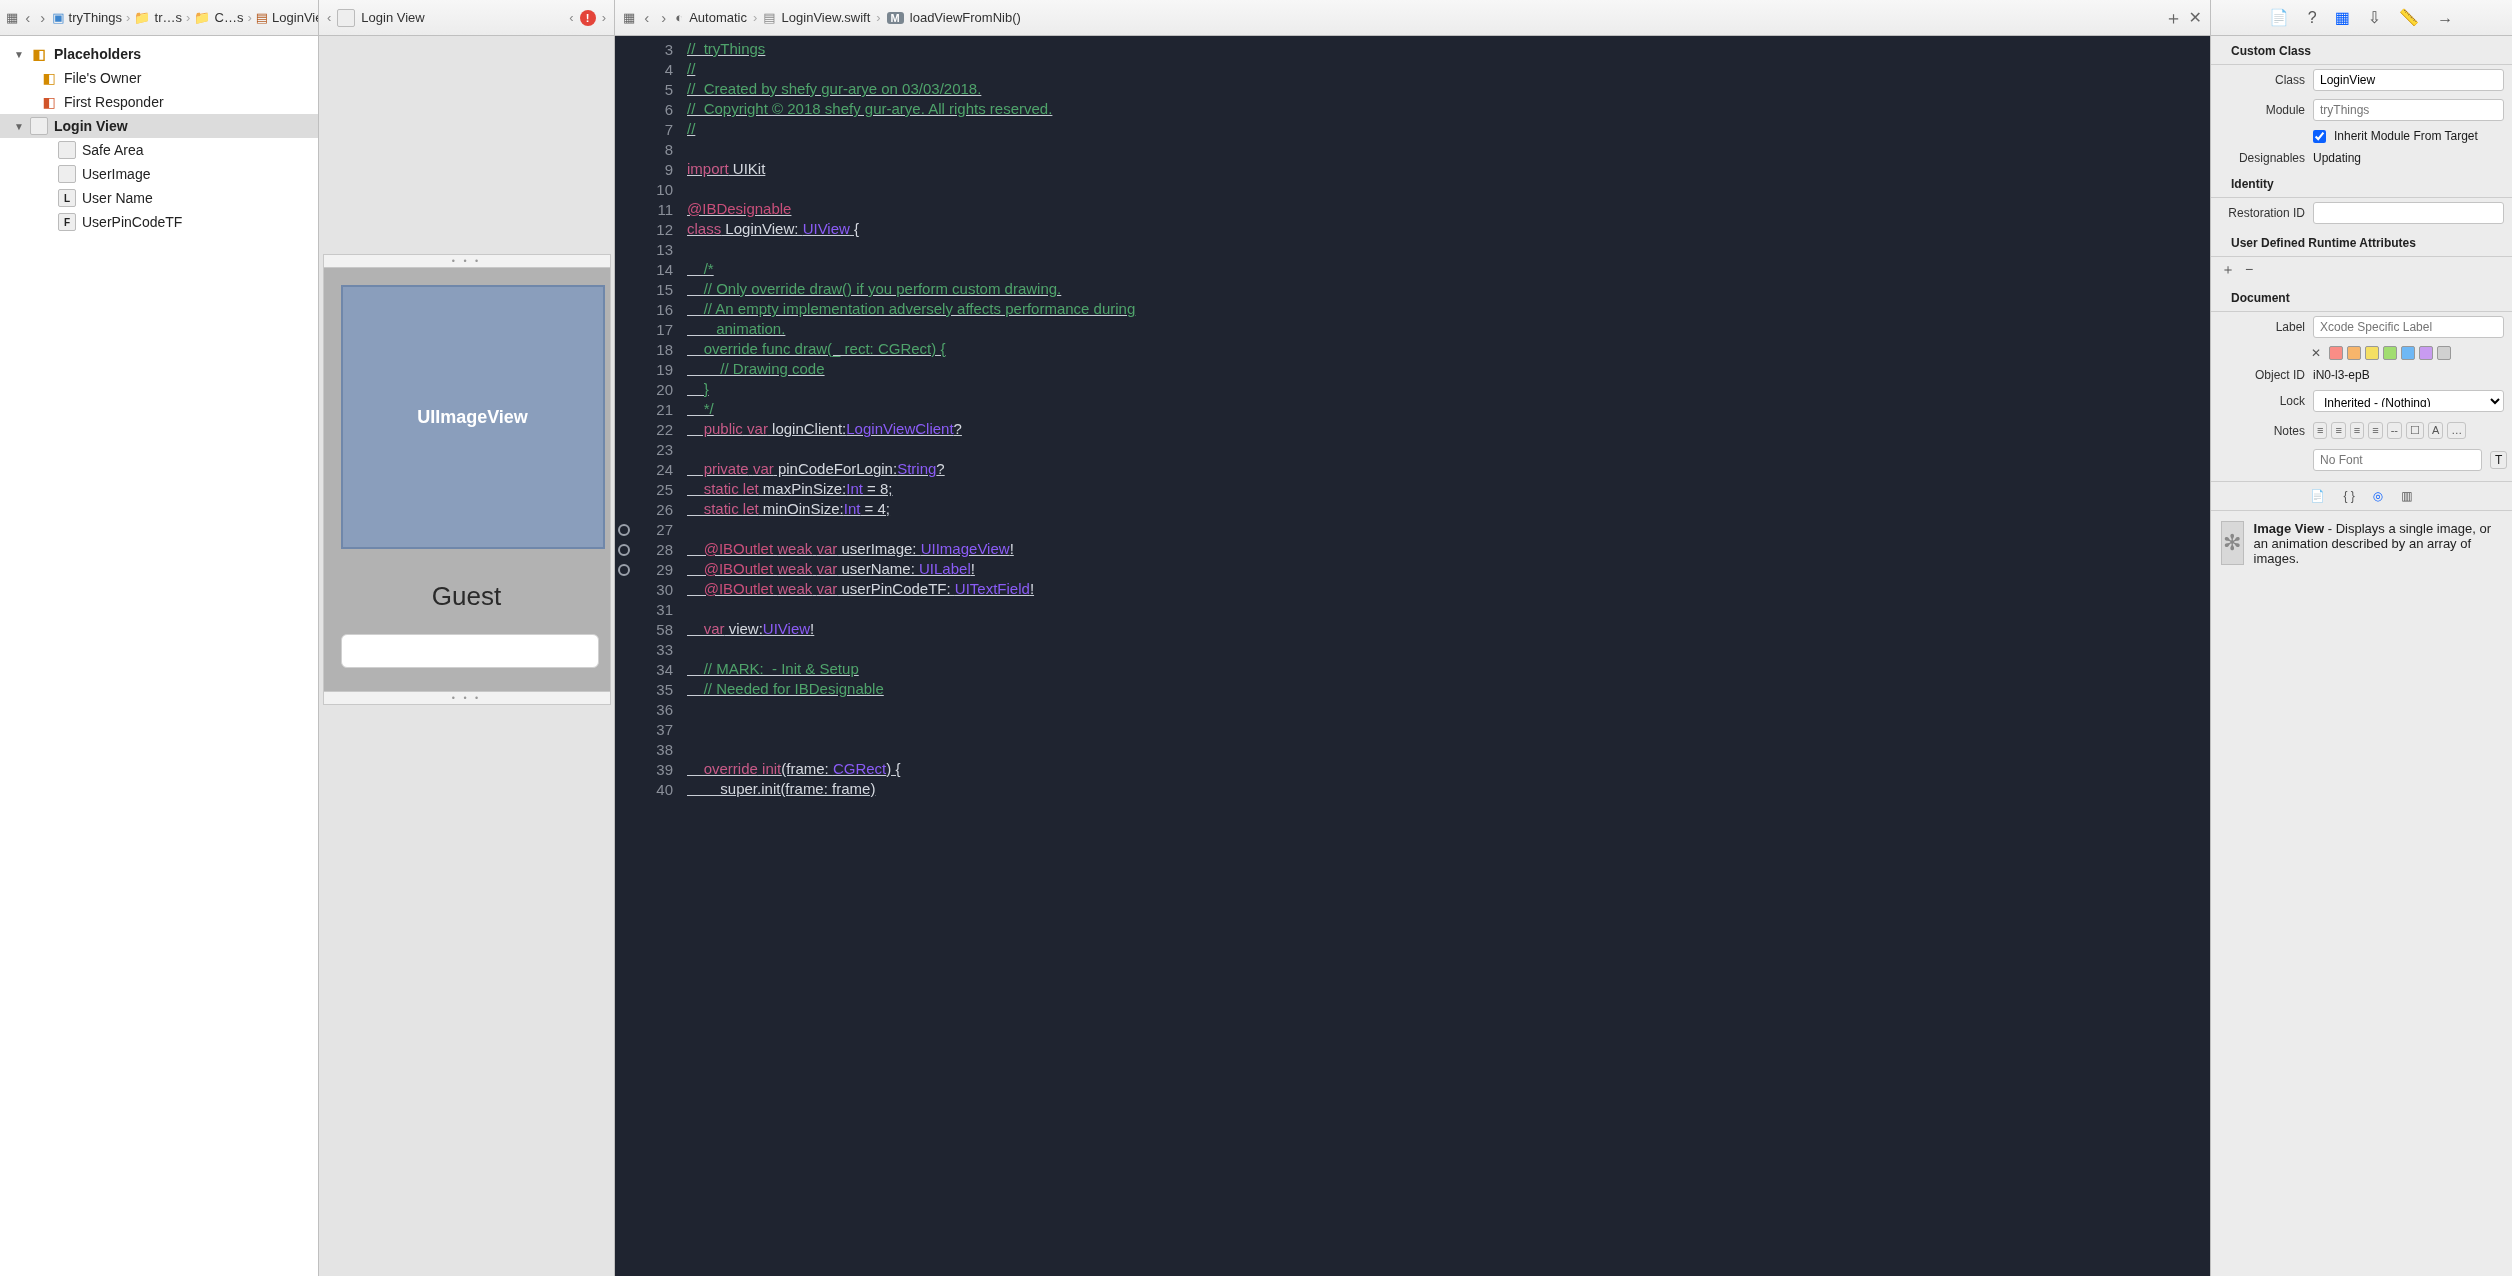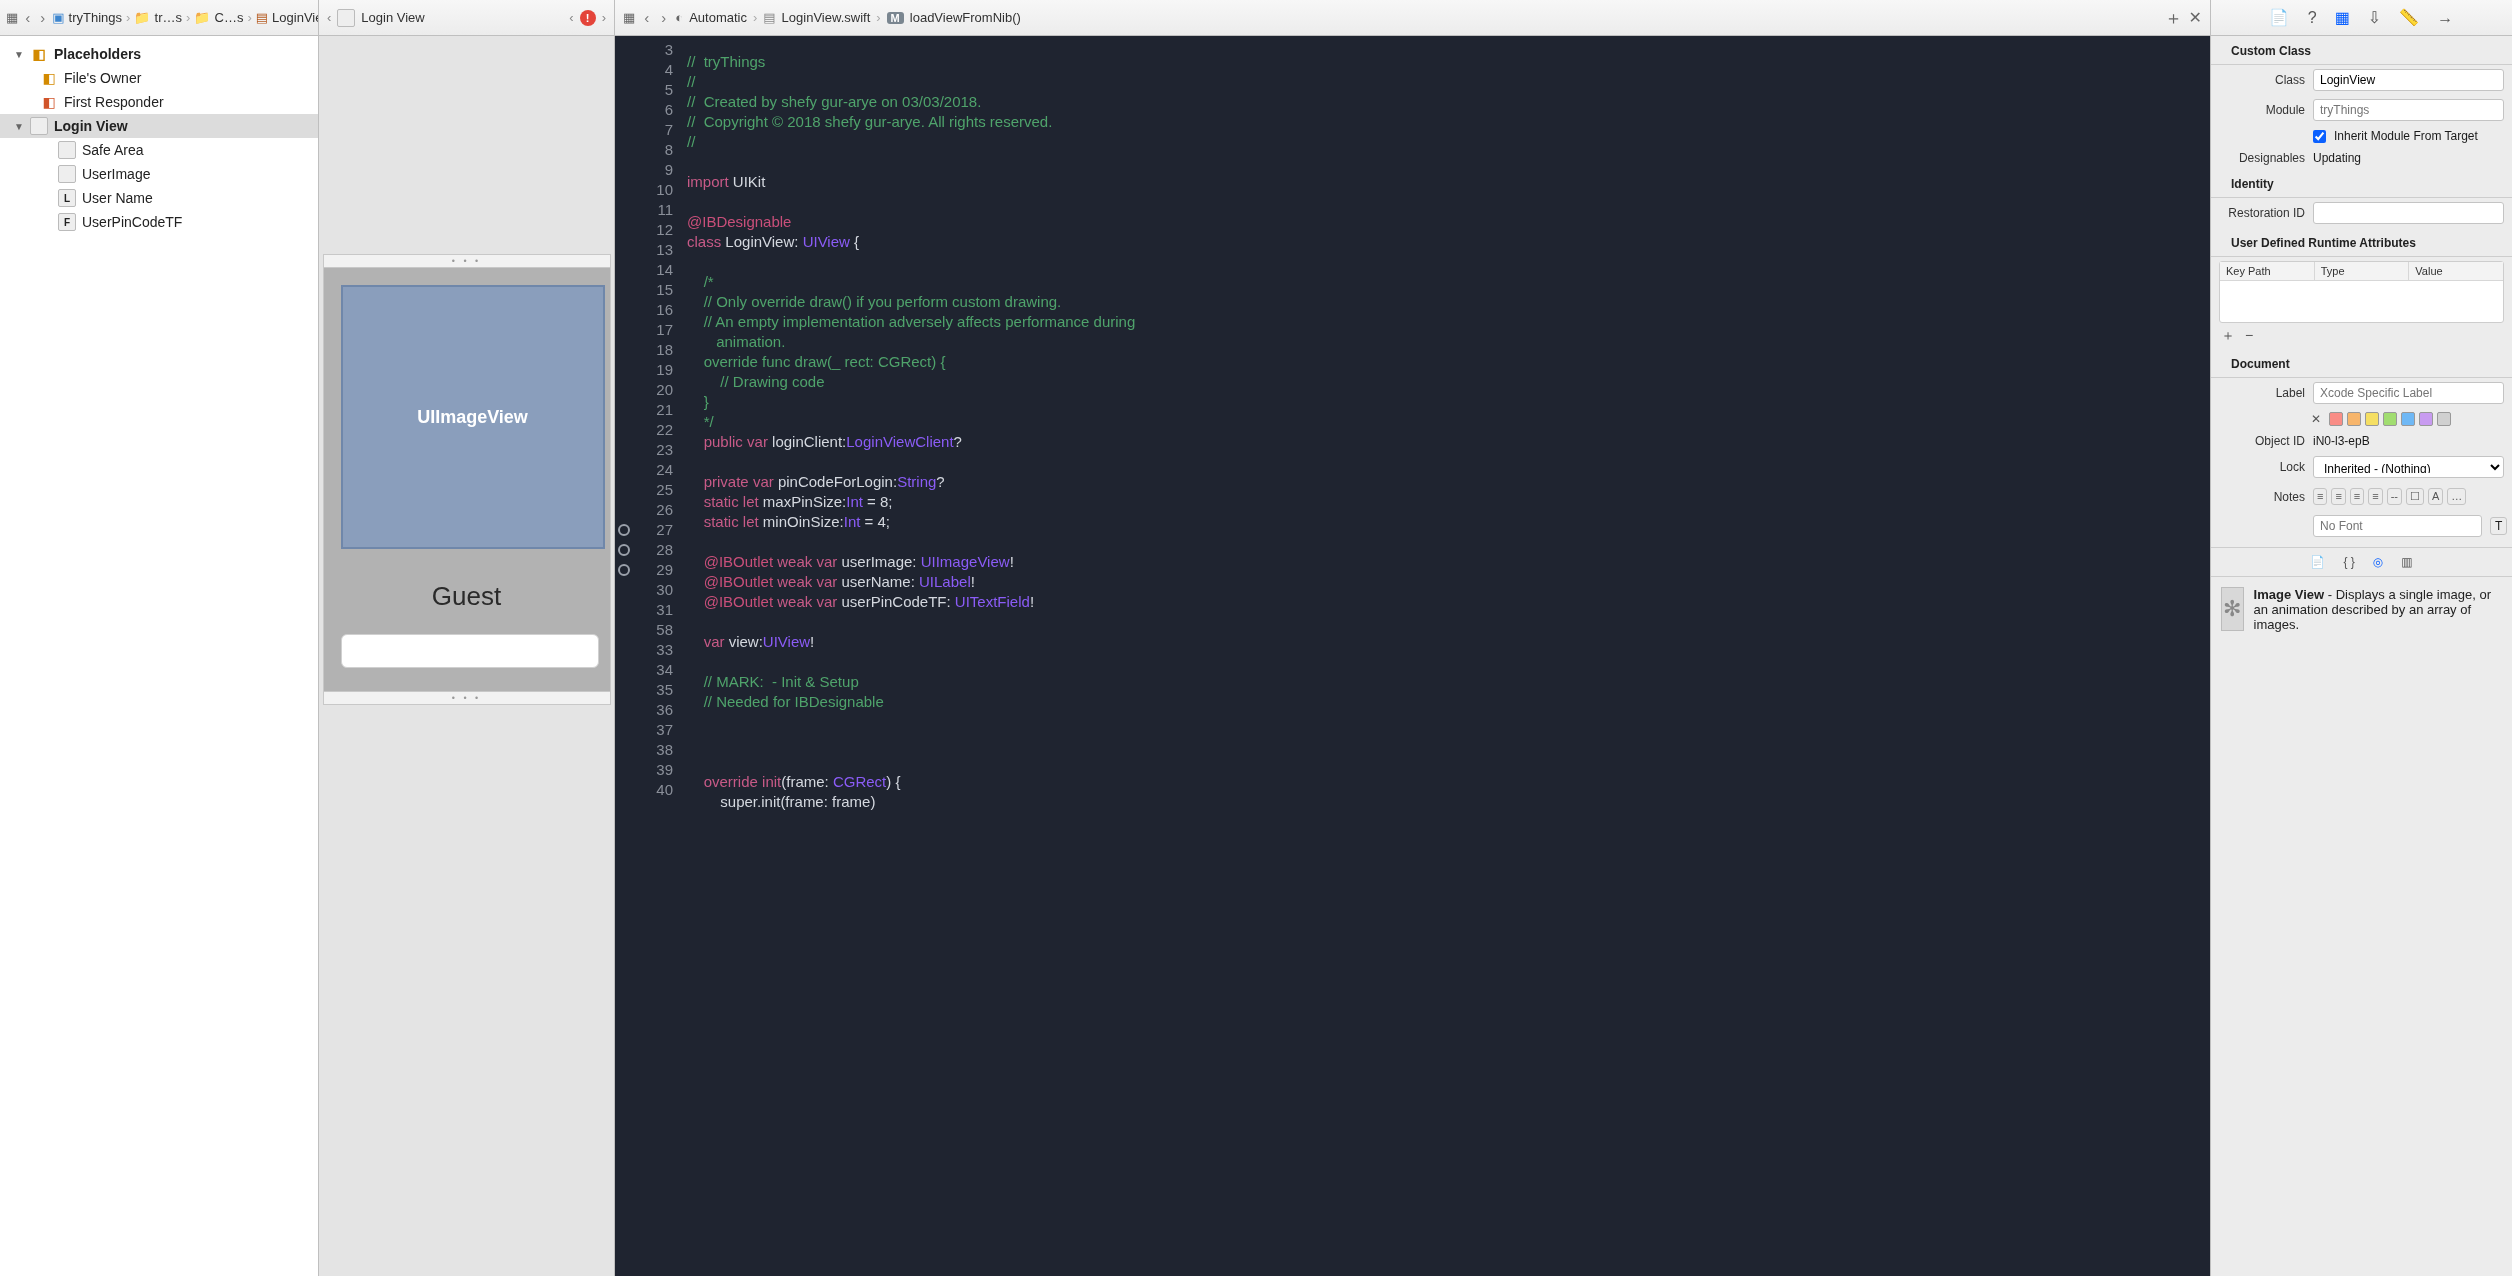--- a/index.html
+++ b/index.html
@@ -46,21 +46,21 @@
 
 .editor-pane { flex:1; display:flex; flex-direction:column; min-width:0; }
 .jumpbar { height:36px; border-bottom:1px solid #bfbfbf; display:flex; align-items:center; padding:0 8px; gap:6px; background:linear-gradient(#f7f7f7,#ececec); font-size:13px; color:#323232; }
 .jumpbar .spacer { flex:1; }
 .code { flex:1; background:#1f2430; color:#c9ced6; font-family:"SF Mono",Menlo,Consolas,monospace; font-size:15px; line-height:20px; overflow:auto; display:flex; }
 .gutter { width:50px; text-align:right; color:#8a8f99; padding:4px 10px 4px 0; user-select:none; background:#1f2430; position:relative; }
 .gutter .ln { height:20px; }
 .breakpoints { width:18px; padding-top:4px; }
 .breakpoints .bp { height:20px; display:flex; align-items:center; justify-content:center; }
 .bp-dot { width:12px; height:12px; border:2px solid #9aa0aa; border-radius:50%; }
-.src { padding:16px 0; white-space:pre; }
+.src { padding:3px 0; white-space:pre;text-decoration:underline; }
 .src .row { height:20px; padding-left:4px; }
 
 
 .c-comment { color:#4fa36b; }
 .c-keyword { color:#c75a87; }
 .c-type    { color:#8b5cf6; }
 .c-attr    { color:#c94f7a; }
 .c-plain   { color:#d4d8df; }
 
 
@@ -326,27 +326,20 @@
       <span>Updating</span>
     </div>
 
     <div class="section-h">Identity</div>
     <div class="field-row">
       <label>Restoration ID</label>
       <input type="text" style="">
     </div>
 
     <div class="section-h">User Defined Runtime Attributes</div>
-    <div class="attr-table">
-      <div class="attr-head">
-        <div style="flex:1">Key Path</div>
-        <div style="flex:1">Type</div>
-        <div style="flex:1;border-right:none">Value</div>
-      </div>
-    </div>
     <div class="attr-buttons">
       <span>＋</span>
       <span>−</span>
     </div>
 
     <div class="section-h">Document</div>
     <div class="field-row gray">
       <label>Label</label>
       <input type="text" placeholder="Xcode Specific Label" style="">
     </div>

